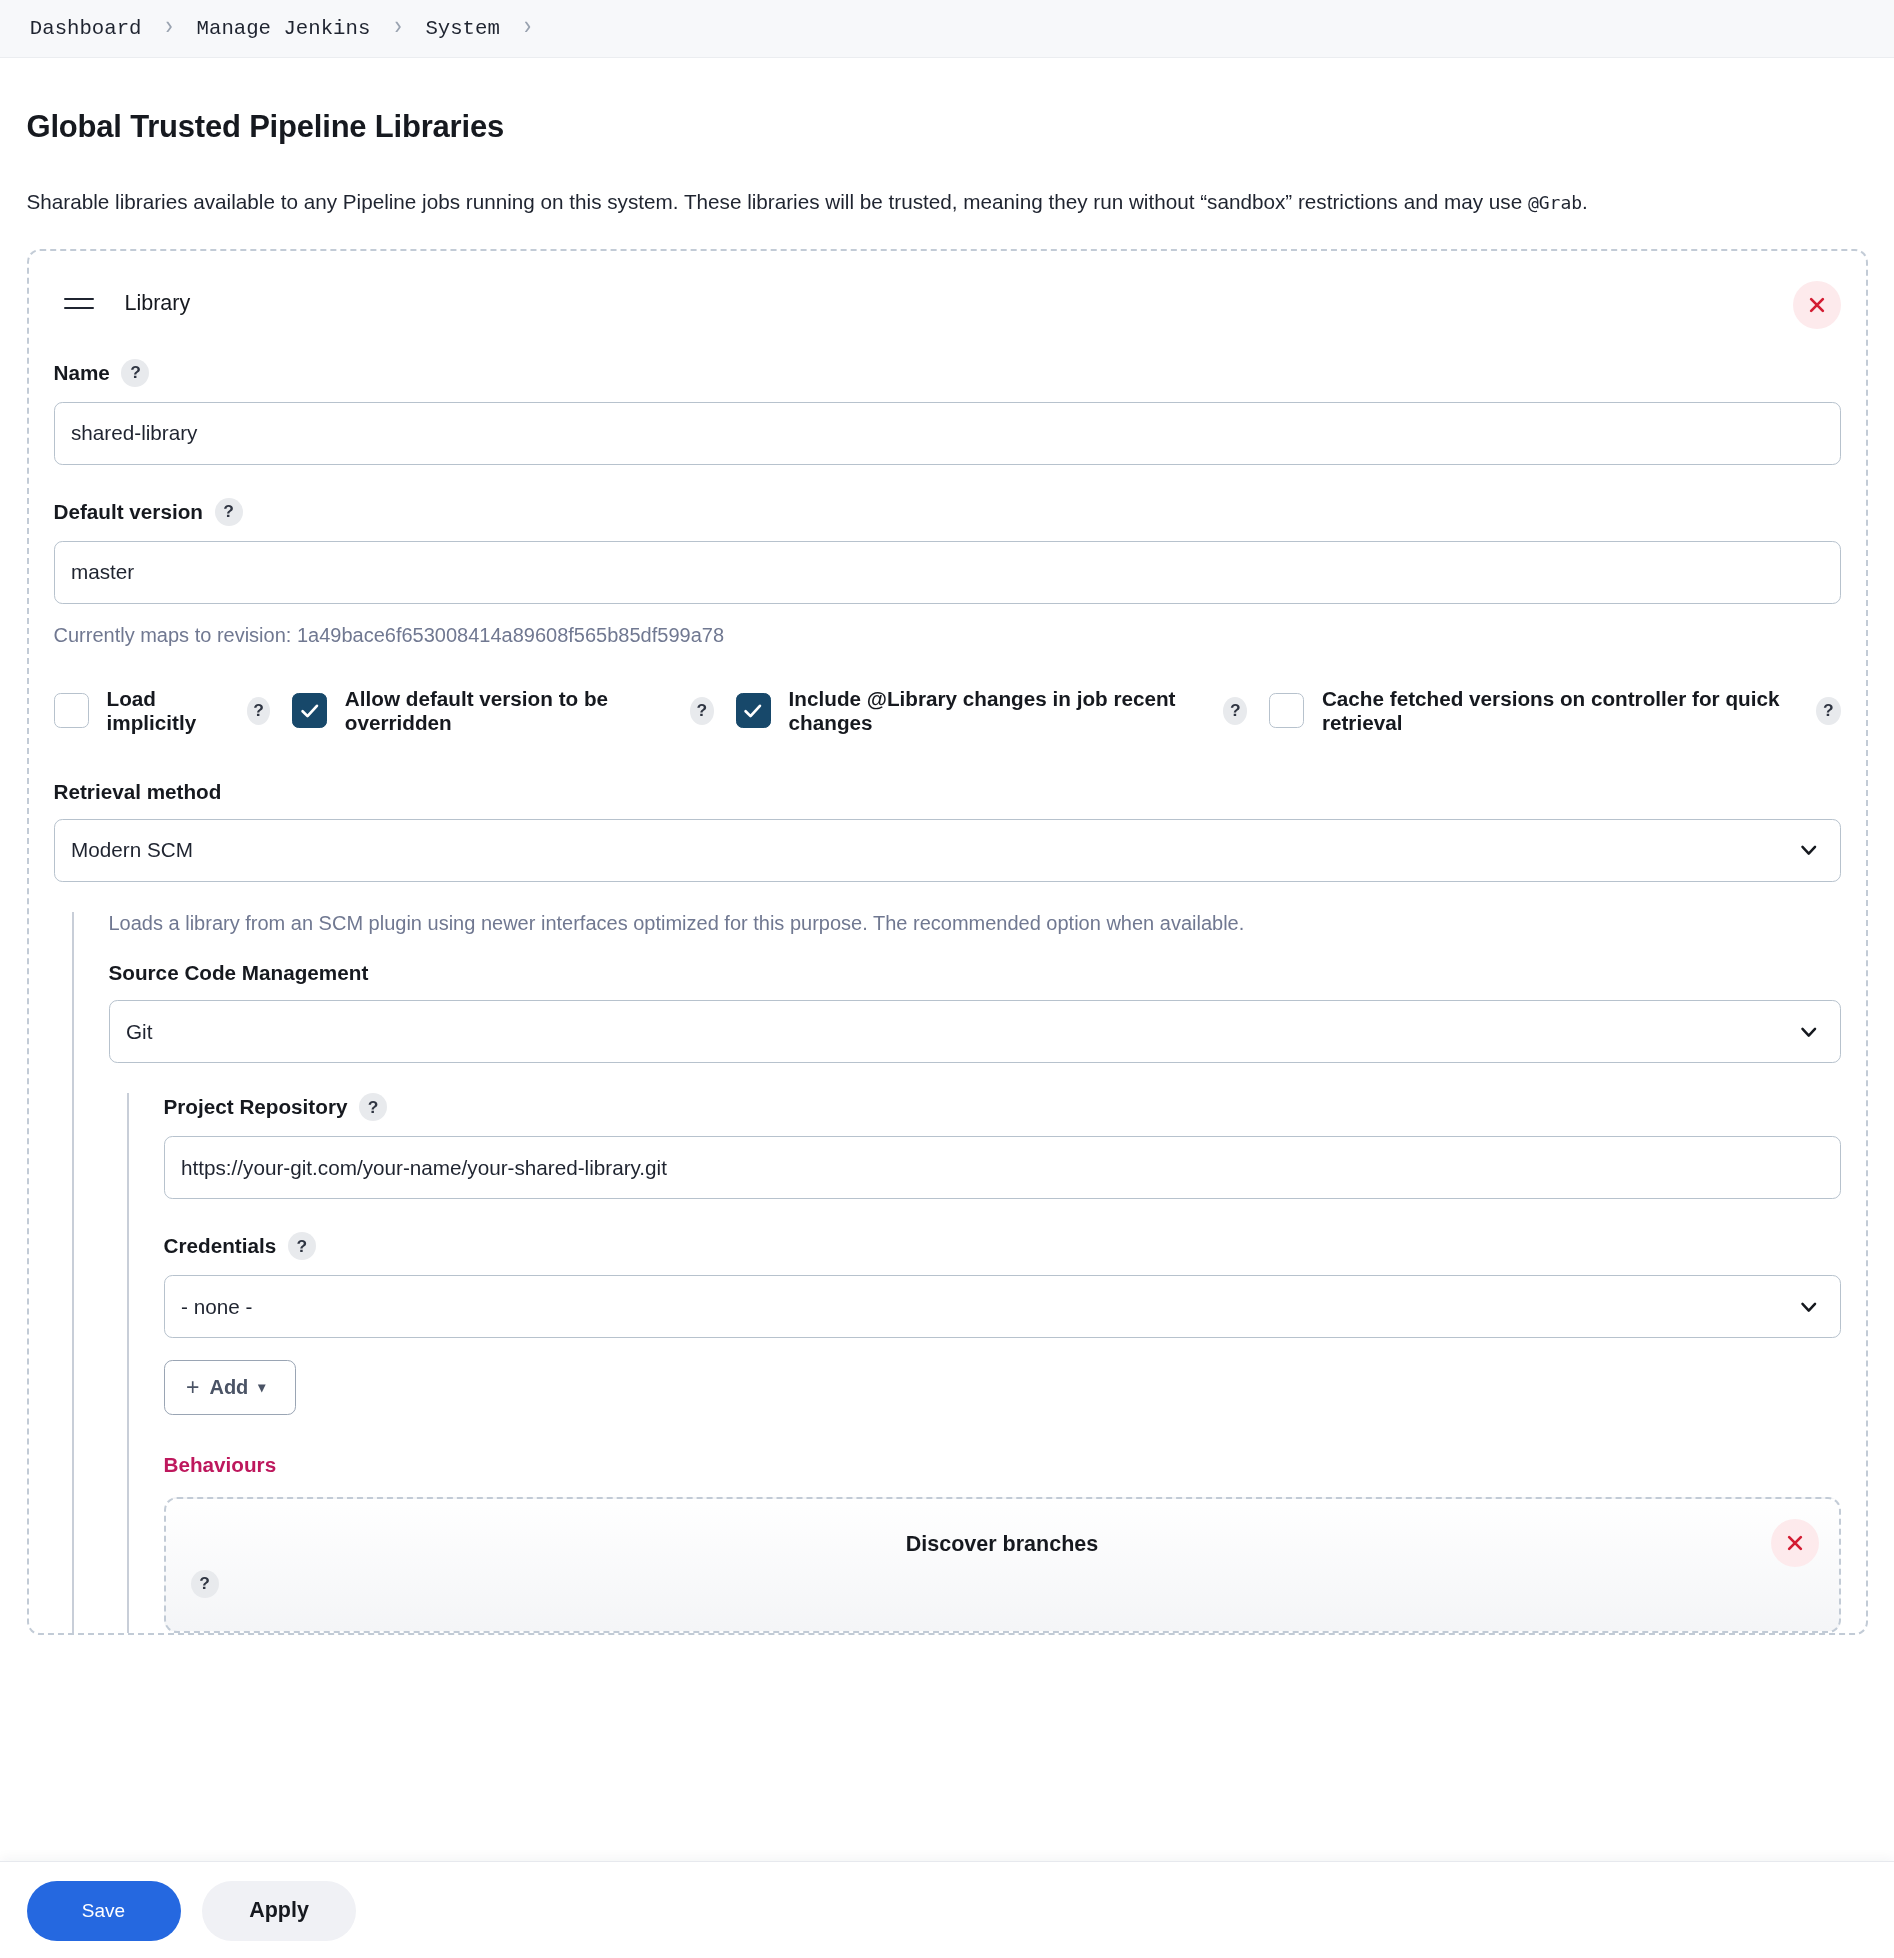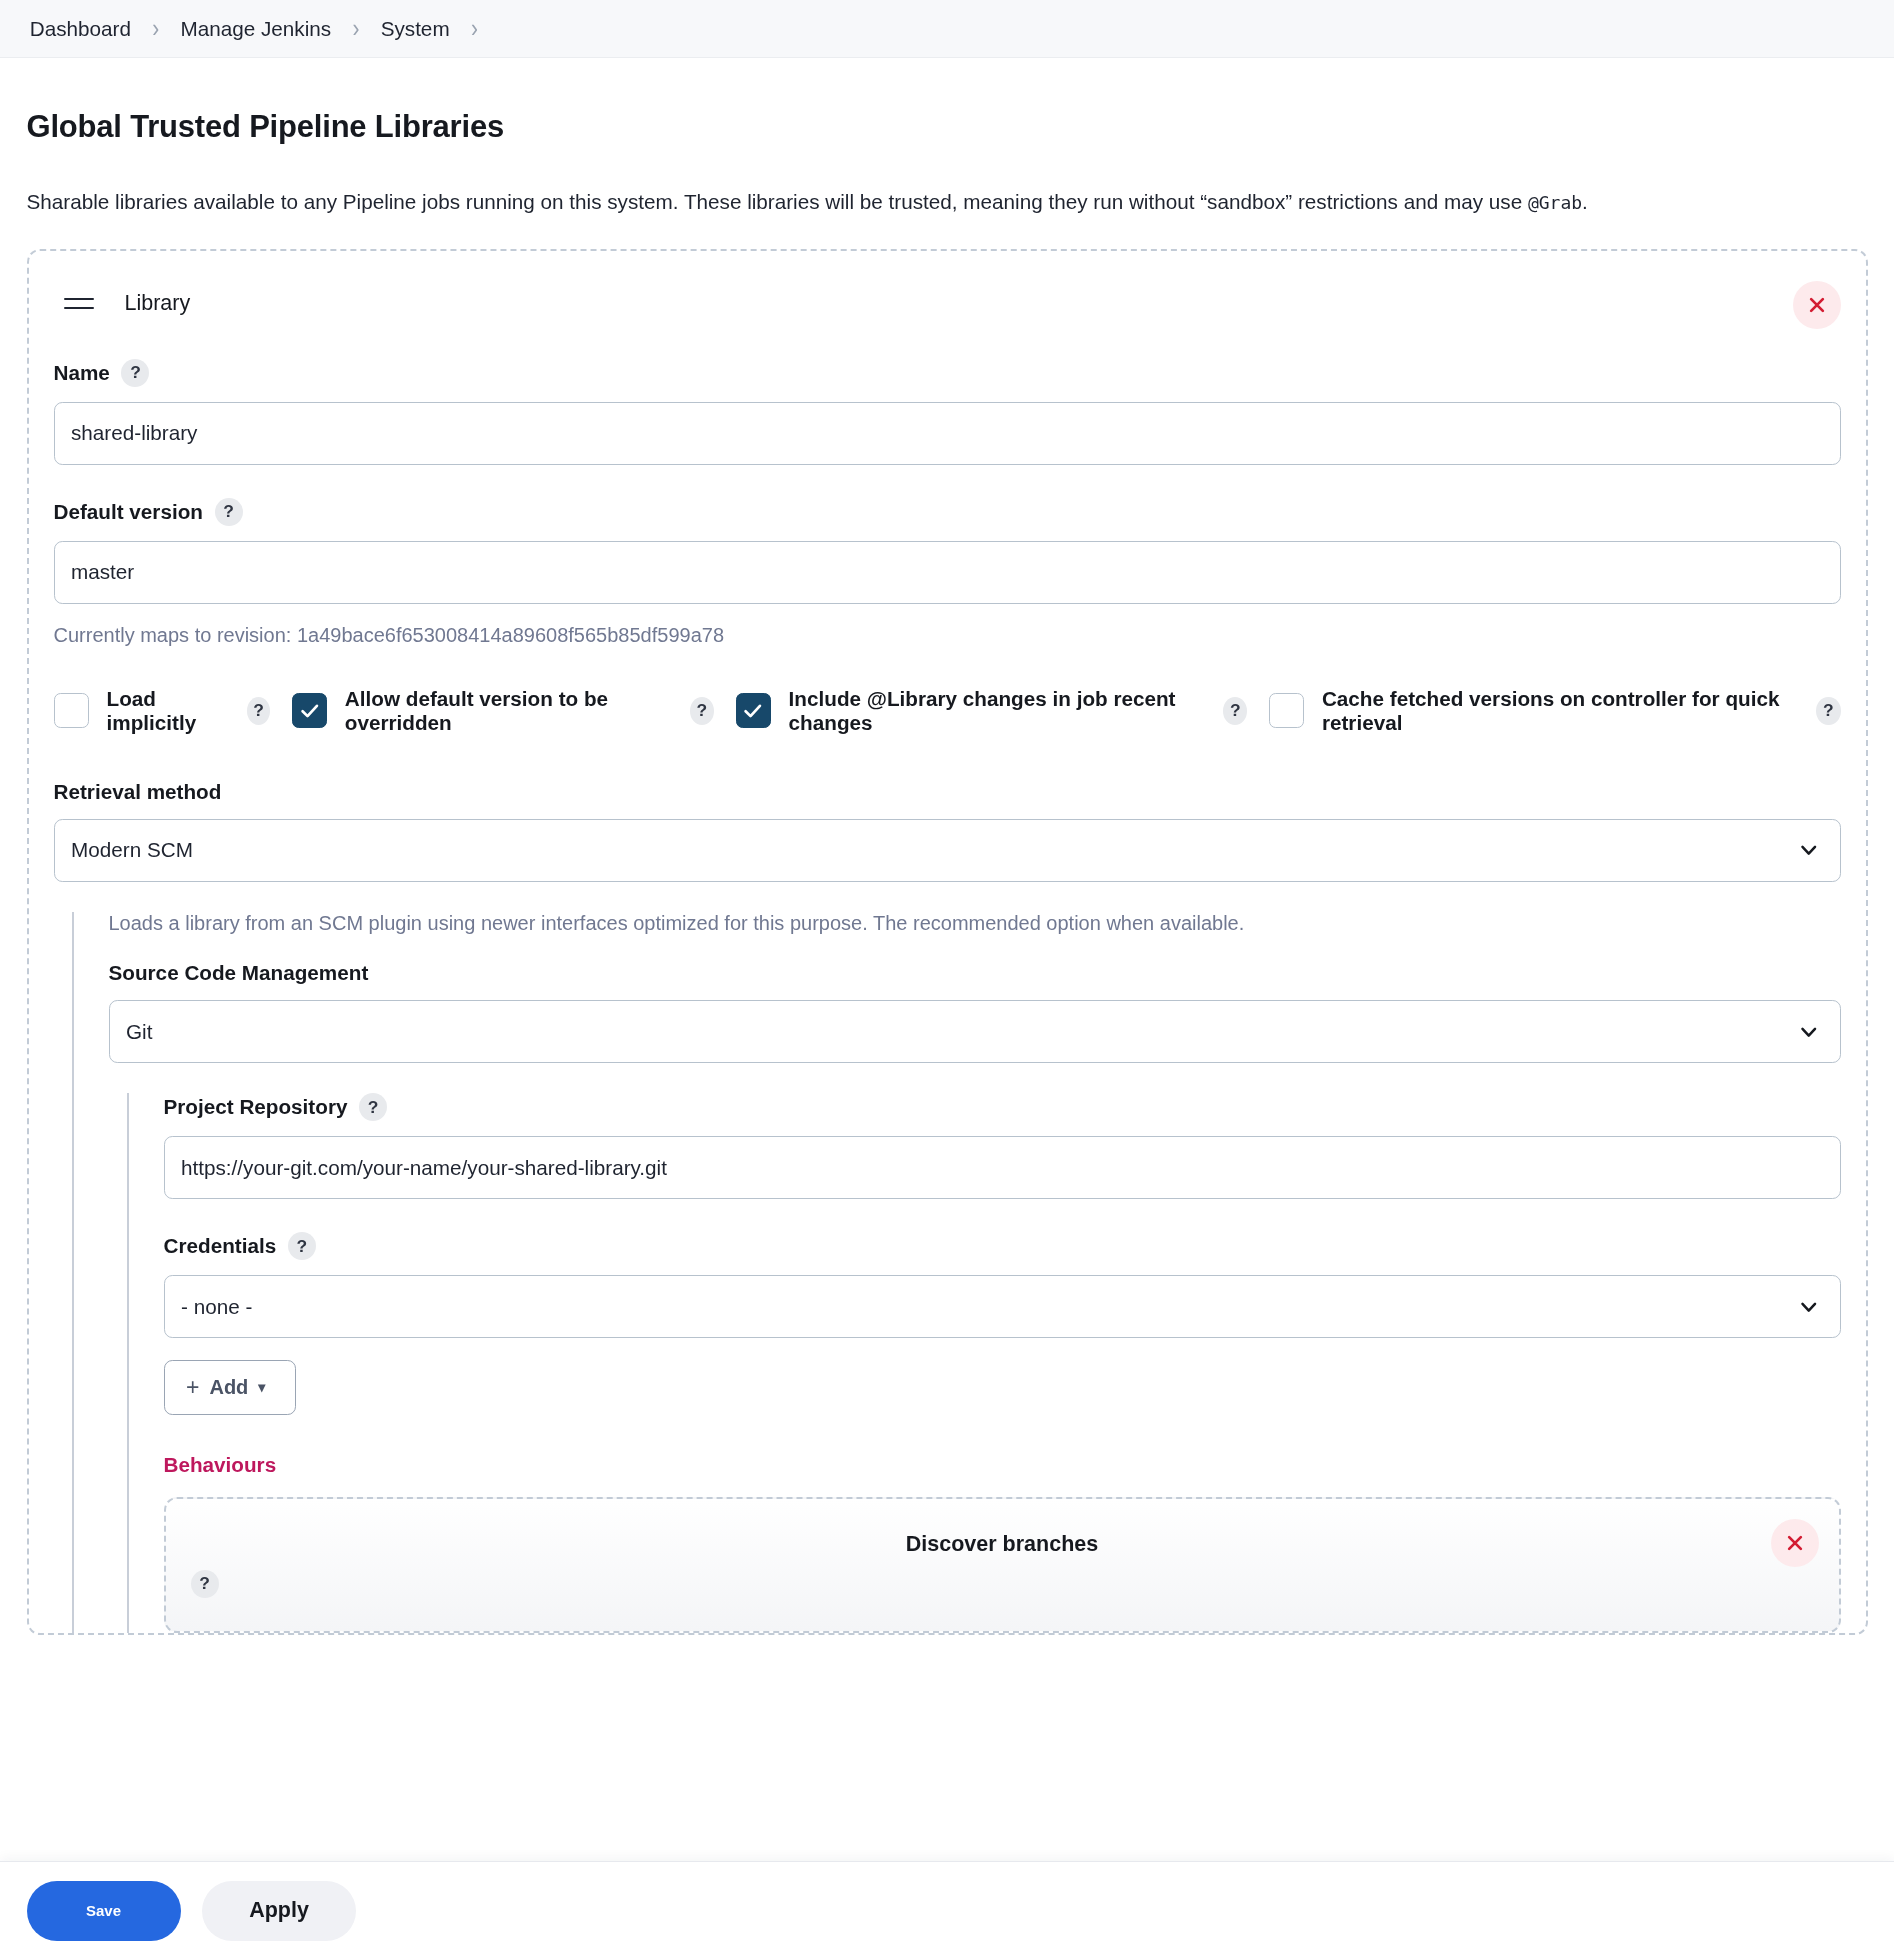--- a/index.html
+++ b/index.html
@@ -14,20 +14,21 @@
 
   
   .breadcrumb-bar {
     height: 58px;
     background: #f7f8fa;
     border-bottom: 0.8px solid #ebedf0;
     display: flex;
     align-items: center;
     padding: 0 26.5px;
     gap: 0px;
+    font-family: Liberation Mono, monospace;
   }
   .crumb {
     font-size: 20.7px;
     color: #1f2430;
     text-decoration: none;
     padding: 1.7px 3.3px;
     white-space: nowrap;
   }
   .crumb-sep {
     color: #9aa3b0;
@@ -232,21 +233,21 @@
     border-top: 0.8px solid #e7e9ee;
     display: flex; align-items: center;
     padding: 0 26.5px;
     gap: 21.5px;
     box-shadow: 0 -3.3px 11.6px rgba(25,35,60,0.05);
   }
   .btn-primary {
     height: 60px; min-width: 154px;
     border: none; border-radius: 30px;
     background: #2568e0; color: #fff;
-    font-size: 15px; font-weight: bold;
+    font-size: 19px; font-weight: normal;
     cursor: pointer;
   }
   .btn-secondary {
     height: 60px; min-width: 154px;
     border: none; border-radius: 30px;
     background: #f0f1f5; color: #16191f;
     font-size: 21.5px; font-weight: bold;
     cursor: pointer;
   }
 </style>

